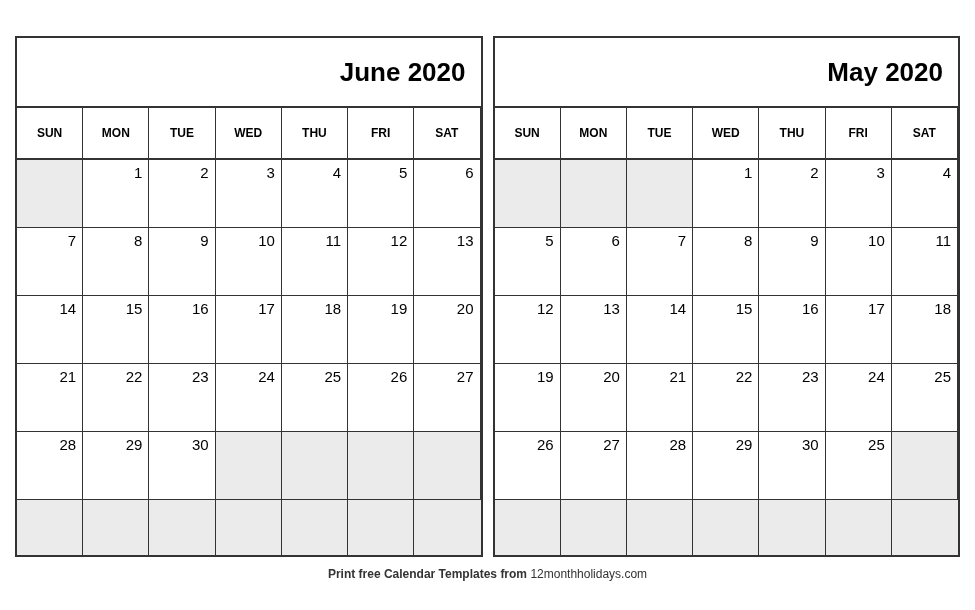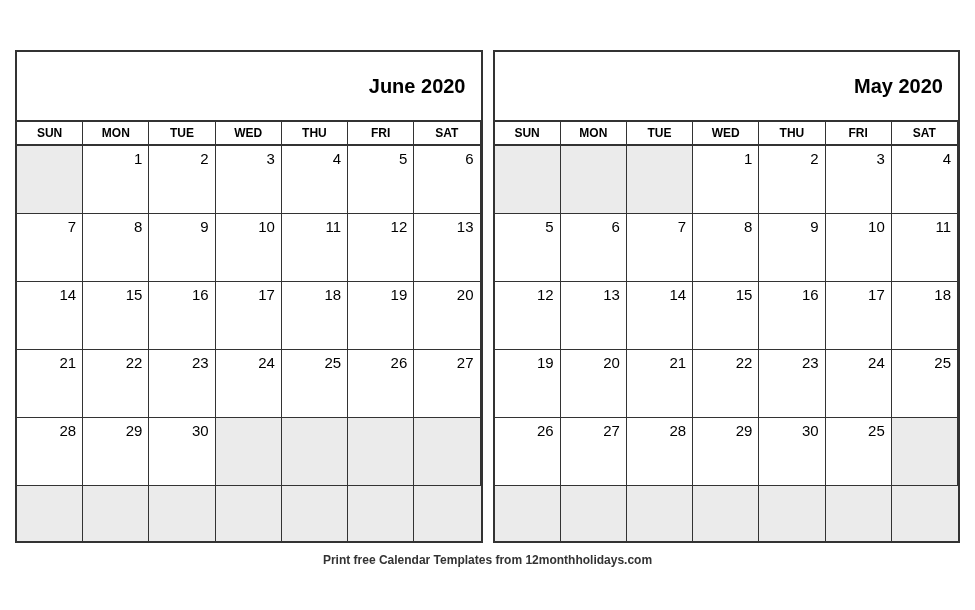--- a/index.html
+++ b/index.html
@@ -19,36 +19,36 @@
       padding: 10px 15px 5px 15px;
       width: 975px;
     }
     .calendar {
       border: 2px solid #333;
       flex: 1;
     }
     .calendar-title {
       text-align: right;
       padding: 10px 15px 10px 10px;
-      font-size: 20px;
+      font-size: 26px;
       font-weight: bold;
       border-bottom: 2px solid #333;
       min-height: 70px;
       display: flex;
       align-items: center;
       justify-content: flex-end;
     }
     .calendar-grid {
       display: grid;
       grid-template-columns: repeat(7, 1fr);
     }
     .day-header {
       border-right: 1px solid #333;
       border-bottom: 2px solid #333;
-      padding: 4px 4px;
+      padding: 18px 4px;
       text-align: center;
       font-size: 12px;
       font-weight: bold;
       background: #fff;
     }
     .day-header:last-child {
       border-right: none;
     }
     .day-cell {
       border-right: 1px solid #333;
@@ -208,14 +208,14 @@
       <div class="day-cell empty last-row"></div>
       <div class="day-cell empty last-row"></div>
       <div class="day-cell empty last-row"></div>
       <div class="day-cell empty last-row"></div>
       <div class="day-cell empty last-row"></div>
     </div>
   </div>
 </div>
 
 <div class="footer">
-  <span>Print free Calendar Templates from </span><span style="font-weight:bold;">12monthholidays.com</span>
+  <span>Print free Calendar Templates from </span><span style="font-weight:normal;">12monthholidays.com</span>
 </div>
 
 </body></html>

